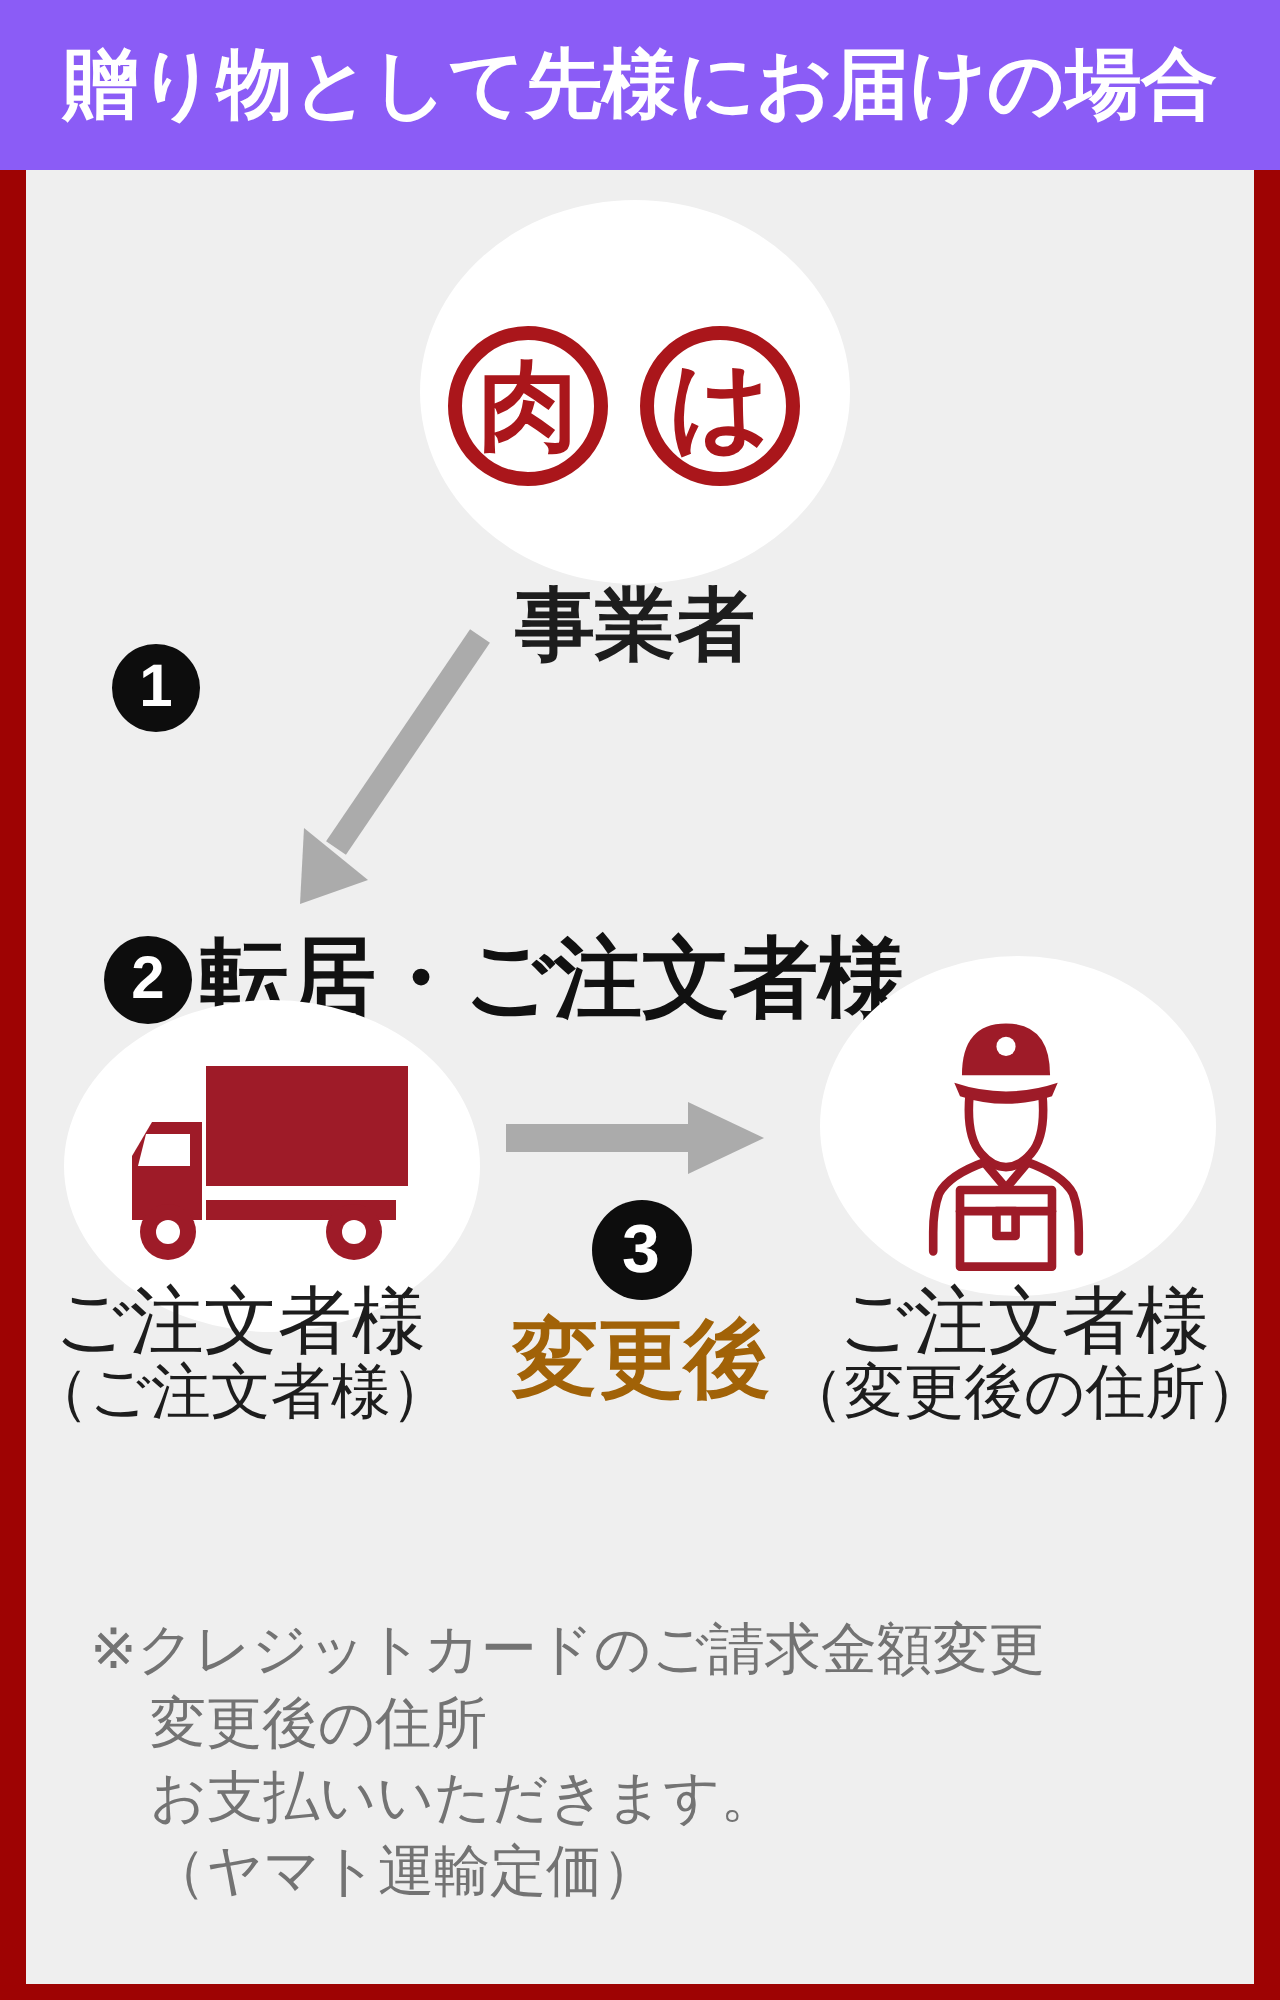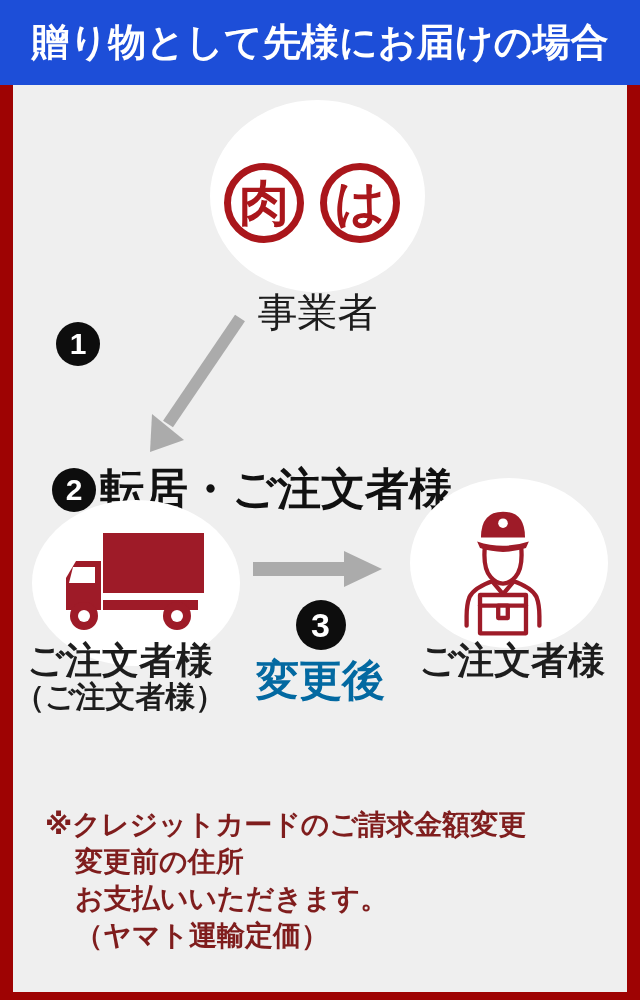--- a/index.html
+++ b/index.html
@@ -5,60 +5,60 @@
   html,body{margin:0;padding:0;}
   body{font-family:"Liberation Sans","DejaVu Sans",sans-serif;}
   #app{position:relative;width:640px;height:1000px;background:#efefef;overflow:hidden;}
 
   
   .frame-left,.frame-right,.frame-bottom{position:absolute;background:#9e0303;}
   .frame-left{left:0;top:0;width:13px;height:1000px;}
   .frame-right{right:0;top:0;width:13px;height:1000px;}
   .frame-bottom{left:0;bottom:0;width:640px;height:8px;}
 
-  .header{position:absolute;left:0;top:0;width:640px;height:85px;background:#1d4ed8;
+  .header{position:absolute;left:0;top:0;width:640px;height:85px;background:#8b5cf6;
           display:flex;align-items:center;justify-content:center;}
   .header .title{color:#ffffff;font-size:38px;font-weight:800;letter-spacing:0px;white-space:nowrap;}
 
   .circle{position:absolute;background:#ffffff;border-radius:50%;}
   .circle.biz{left:210px;top:100px;width:215px;height:192px;}
   .circle.truck-c{left:32px;top:500px;width:208px;height:166px;}
   .circle.person-c{left:410px;top:478px;width:198px;height:170px;}
 
   .stamp{position:absolute;width:66px;height:66px;border:7px solid #aa161b;border-radius:50%;
          background:#fff;display:flex;align-items:center;justify-content:center;}
   .stamp span{color:#aa161b;font-size:50px;font-weight:900;font-family:"DejaVu Serif","Liberation Serif",serif;line-height:1;}
   .stamp.s1{left:14px;top:63px;}
   .stamp.s2{left:110px;top:63px;}
 
   .biz-label{position:absolute;left:210px;top:285px;width:215px;text-align:center;
-             font-size:40px;font-weight:400;color:#1d1d1d;}
+             font-size:40px;font-weight:700;color:#1d1d1d;}
 
   .step-line{position:absolute;white-space:nowrap;color:#111;font-weight:800;font-size:44px;
              display:flex;align-items:center;gap:4px;}
   .step1{left:56px;top:322px;}
   .step2{left:52px;top:460px;}
 
   .ncircle{display:inline-flex;width:44px;height:44px;border-radius:50%;background:#0d0d0d;
            color:#fff;font-size:30px;font-weight:800;align-items:center;justify-content:center;flex:0 0 auto;}
 
   .mid-col{position:absolute;left:233px;top:600px;width:175px;text-align:center;}
   .mid-col .ncircle{width:50px;height:50px;font-size:34px;}
-  .mid-col .mline{font-size:43px;font-weight:800;color:#0369a1;line-height:50px;white-space:nowrap;}
+  .mid-col .mline{font-size:43px;font-weight:800;color:#a16207;line-height:50px;white-space:nowrap;}
   .mid-col .mlines{margin-top:5px;}
   .mid-col .kome{font-size:28px;font-weight:700;vertical-align:12px;}
 
-  .addr-label{position:absolute;text-align:center;color:#1d1d1d;font-weight:700;}
+  .addr-label{position:absolute;text-align:center;color:#1d1d1d;font-weight:400;}
   .addr-label .l1{font-size:37px;line-height:38px;white-space:nowrap;}
   .addr-label .l2{font-size:30px;line-height:34px;white-space:nowrap;}
   .addr-before{left:0px;top:642px;width:240px;}
   .addr-after{left:392px;top:642px;width:240px;}
 
-  .footnote{position:absolute;left:45px;top:806px;width:570px;color:#7f1d1d;
-            font-size:28px;line-height:37px;font-weight:700;}
+  .footnote{position:absolute;left:45px;top:806px;width:570px;color:#737373;
+            font-size:28px;line-height:37px;font-weight:400;}
   .footnote .fl{white-space:nowrap;}
   .footnote .indent{padding-left:30px;}
 
   .arrows{position:absolute;left:0;top:0;width:640px;height:1000px;pointer-events:none;}
   .iconsvg{position:absolute;}
 </style>
 </head>
 <body>
 
 <div id="app">
@@ -134,22 +134,23 @@
       <rect x="26" y="94" width="48" height="40" fill="#ffffff"></rect>
       <line x1="26" y1="105" x2="74" y2="105"></line>
       <rect x="45" y="105" width="10" height="13" fill="#ffffff"></rect>
     </g>
     <path d="M27,34 Q27,7 50,7 Q73,7 73,34 Z" fill="#9e1b28"></path>
     <circle cx="50" cy="19" r="5" fill="#ffffff"></circle>
     <path d="M23,38 Q50,47 77,38 L74,45 Q50,53 26,45 Z" fill="#9e1b28"></path>
   </svg>
   <div class="addr-label addr-after">
     <div class="l1">ご注文者様</div>
+    <div class="l2">（変更後の住所）</div>
   </div>
 
   <div class="footnote">
     <div class="fl">※クレジットカードのご請求金額変更</div>
-    <div class="fl indent">変更前の住所</div>
+    <div class="fl indent">変更後の住所</div>
     <div class="fl indent">お支払いいただきます。</div>
     <div class="fl indent">（ヤマト運輸定価）</div>
   </div>
 
 </div>
 
 </body></html>

